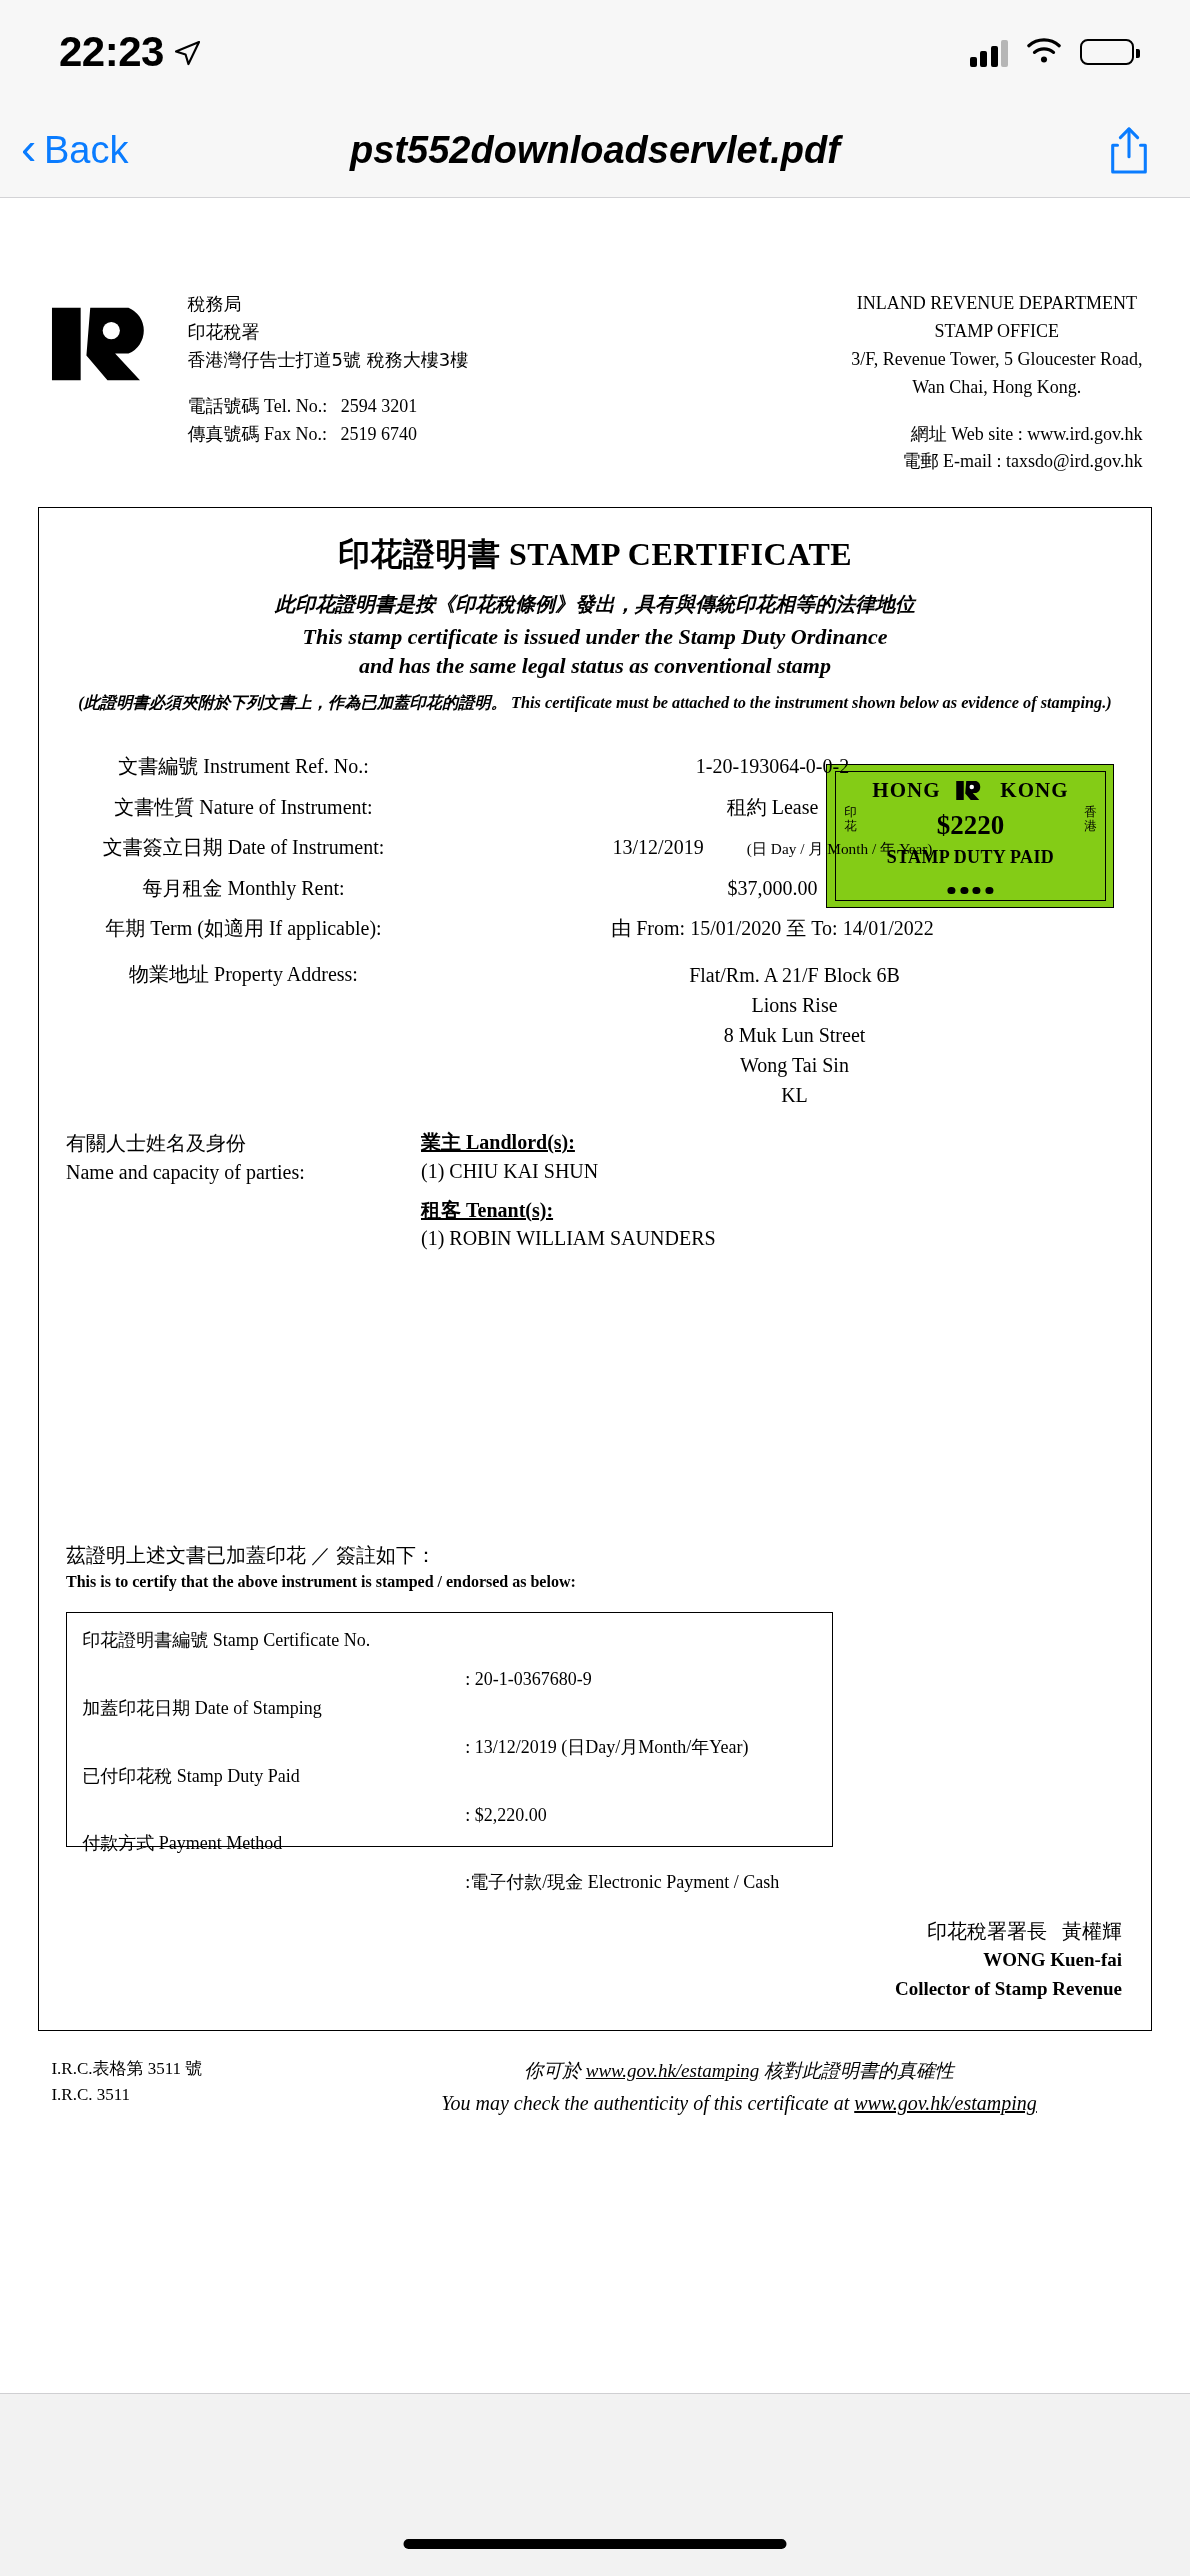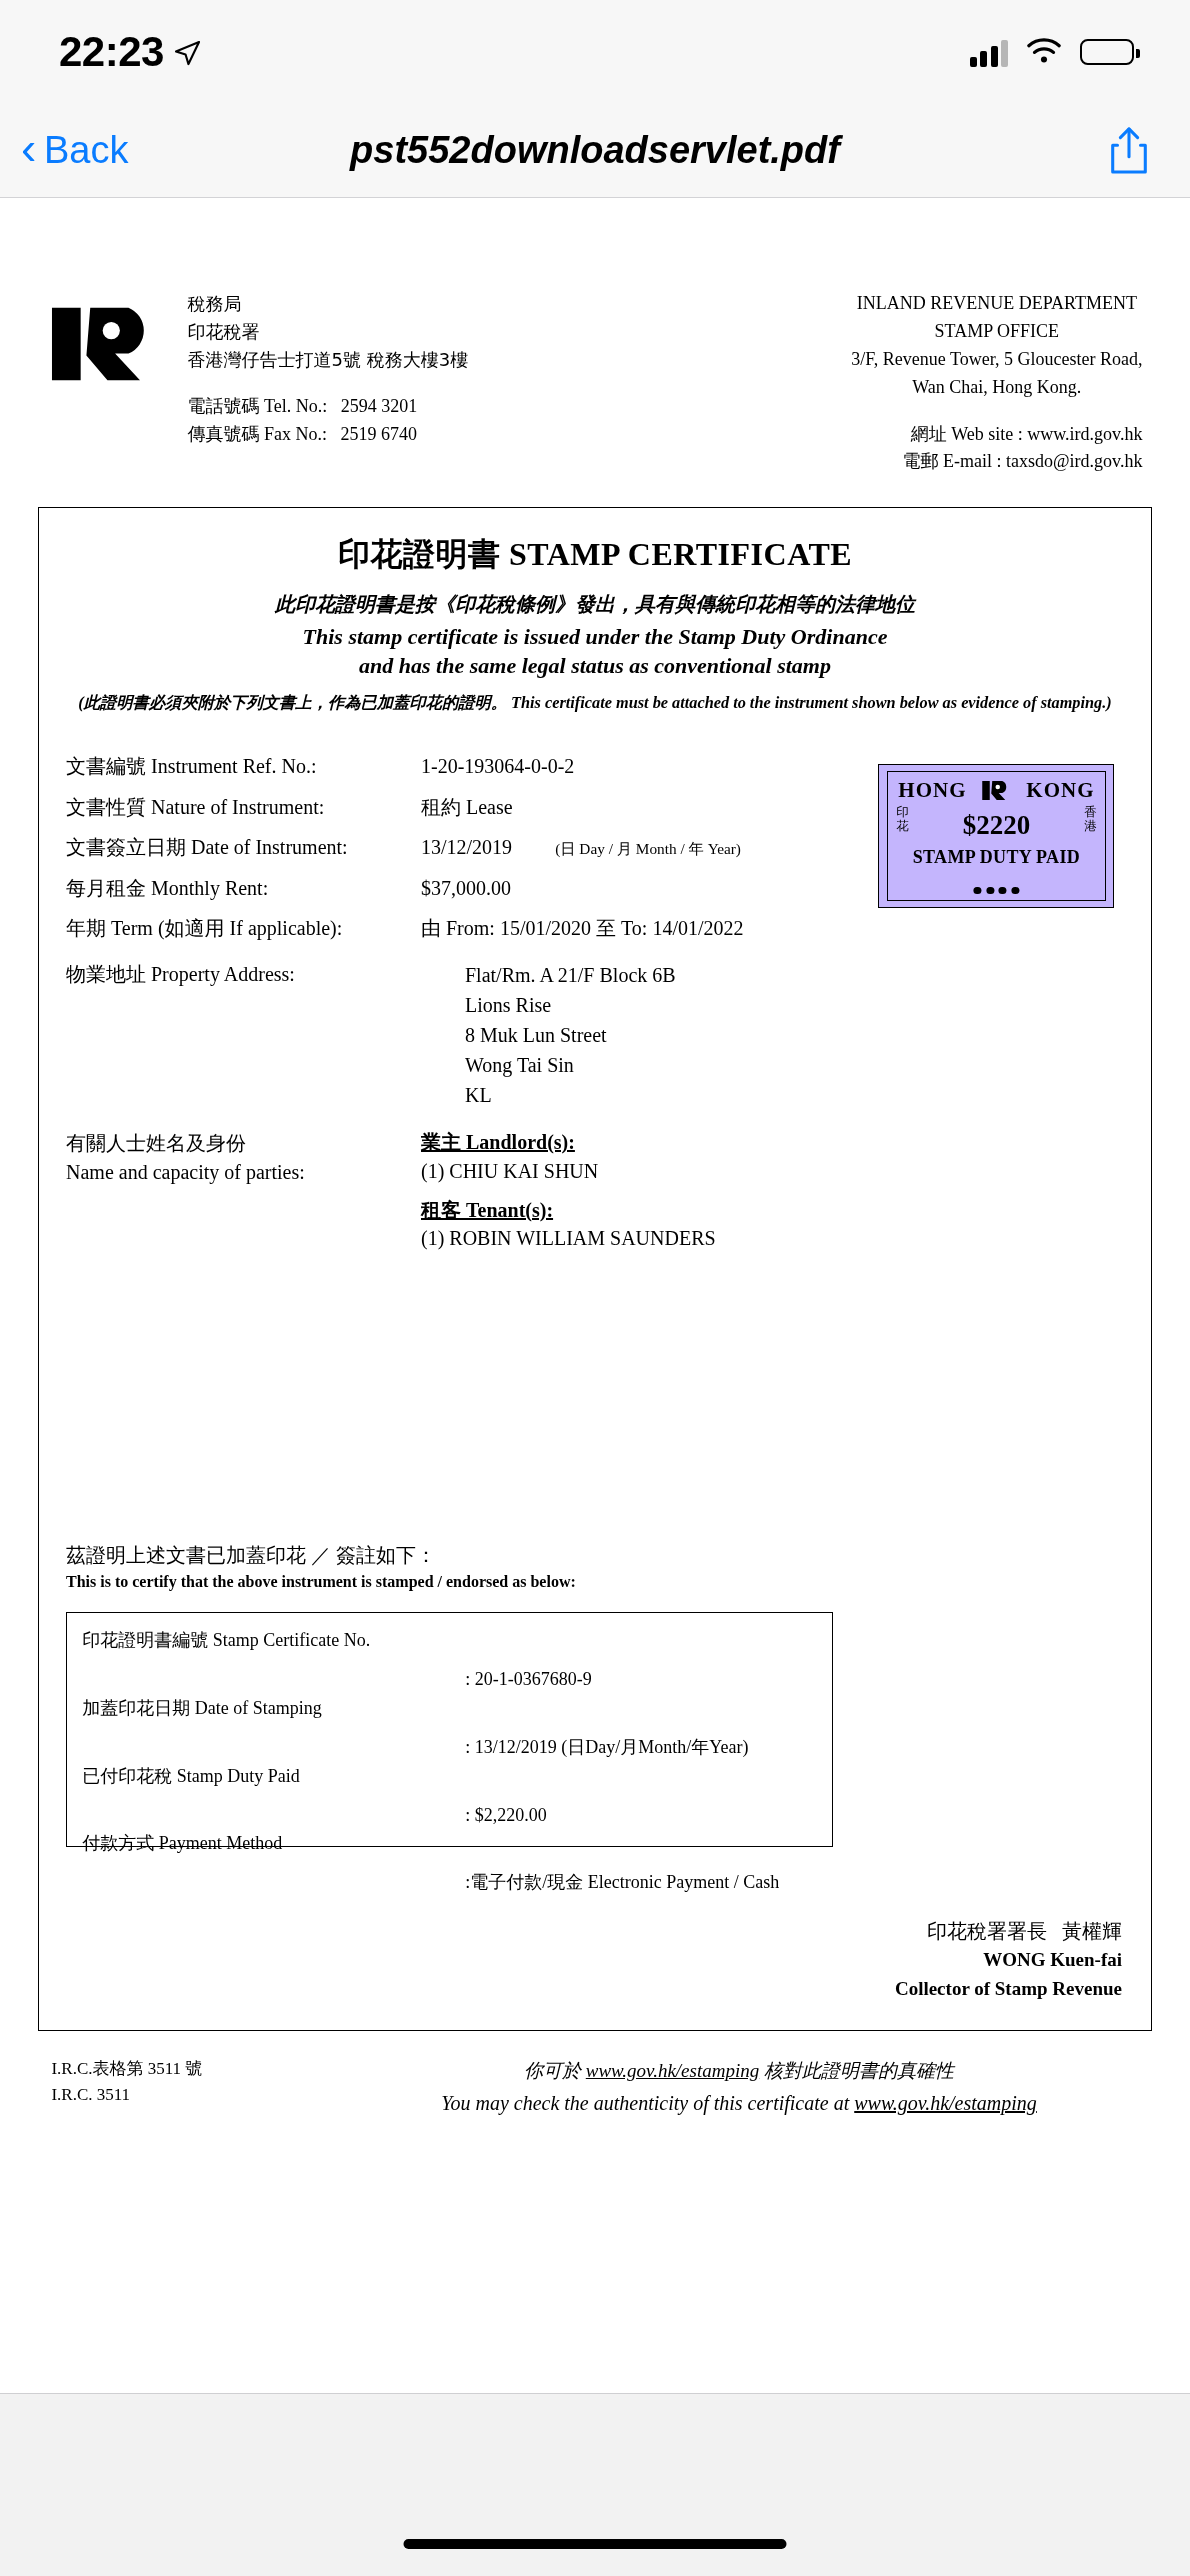--- a/index.html
+++ b/index.html
@@ -213,44 +213,45 @@
   
   .fields {
     margin-top: 38px;
     position: relative;
   }
   .frow {
     display: flex;
     font-size: 20px;
     line-height: 1.45;
     margin-bottom: 11.5px;
+    text-align: center;
   }
   .flabel {
     width: 355px;
     flex: 0 0 355px;
   }
   .fvalue {
     flex: 1;
     position: relative;
   }
   .dayhint {
     font-size: 15.3px;
     margin-left: 38px;
   }
   .addr-lines div { line-height: 1.5; }
 
   
   .stamp-box {
     position: absolute;
     right: 9.6px;
     top: 11.5px;
-    width: 236px;
+    width: 288px;
     height: 144px;
     border: 1.9px solid #000;
-    background: #c4b5fd;
+    background: #84cc16;
     box-sizing: border-box;
     padding: 5.8px 7.7px;
   }
   .stamp-inner {
     border: 1px solid #000;
     height: 100%;
     box-sizing: border-box;
     position: relative;
     display: flex;
     flex-direction: column;

